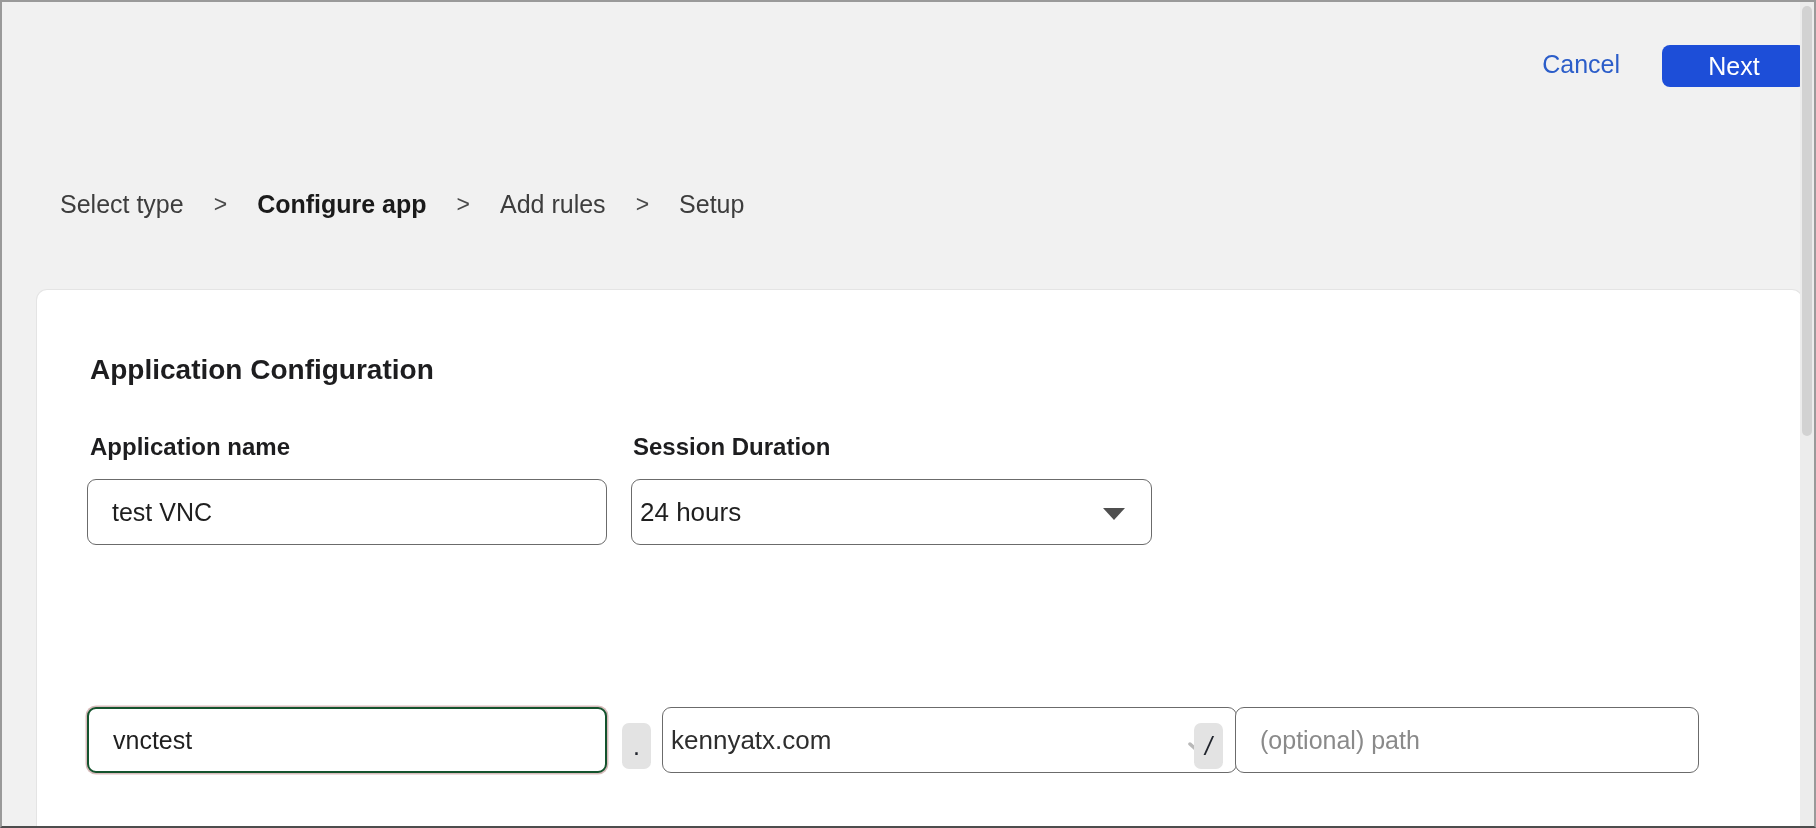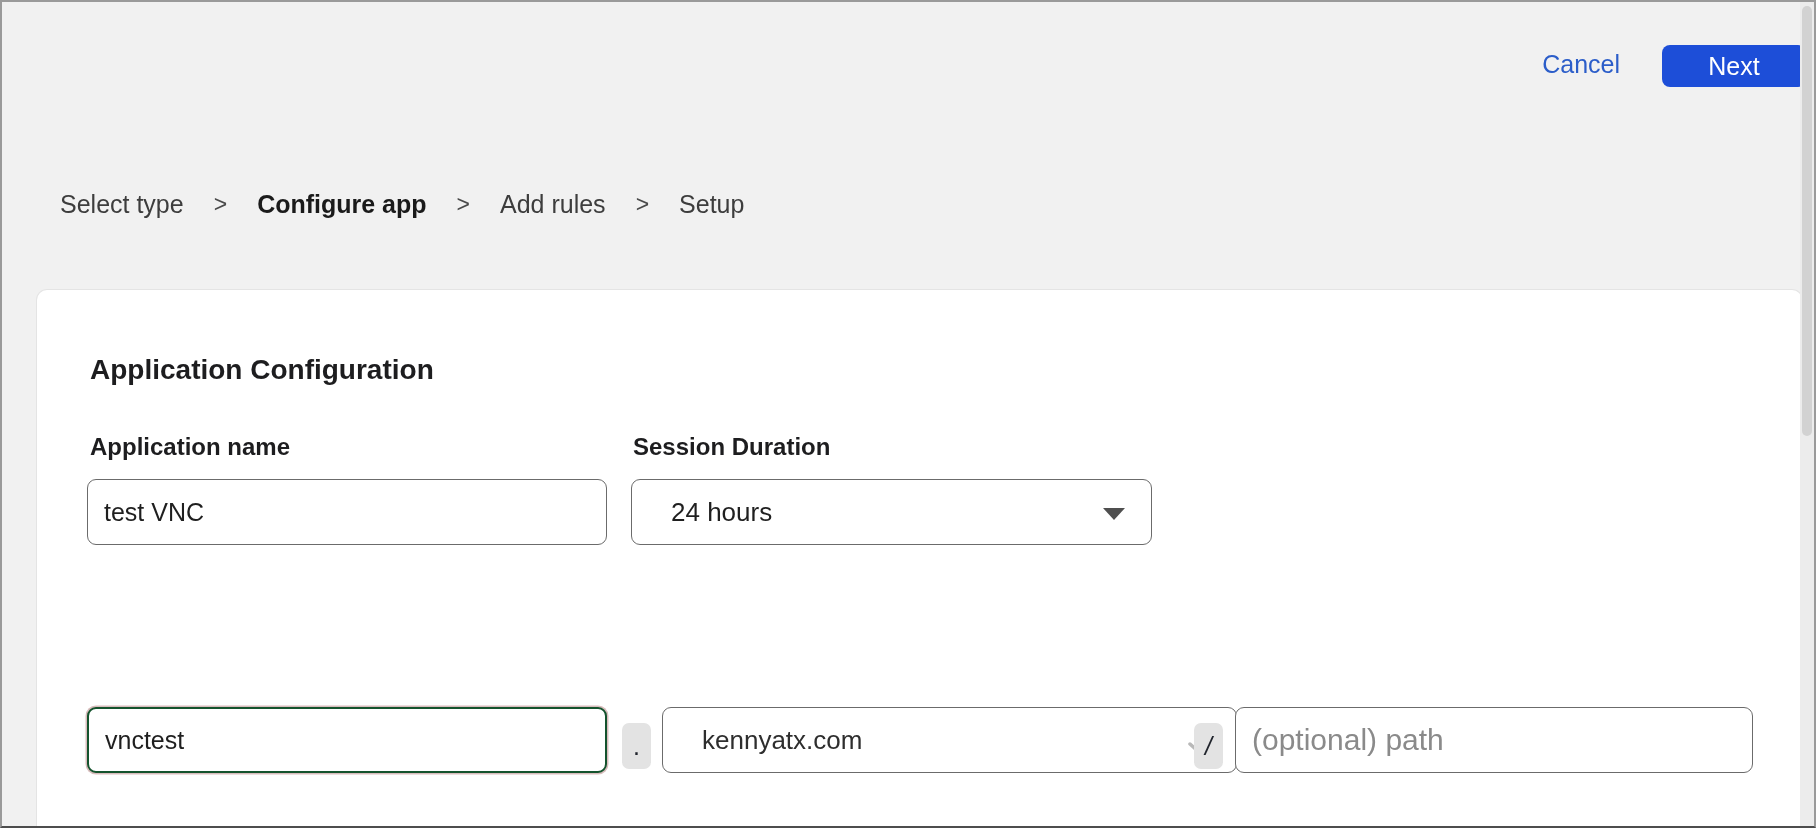--- a/index.html
+++ b/index.html
@@ -104,34 +104,34 @@
 
   .text-input {
     position: absolute;
     height: 66px;
     border: 1px solid #6b6b6b;
     border-radius: 9px;
     background: #ffffff;
     font-family: inherit;
     font-size: 25px;
     color: #1f1f1f;
-    padding: 0 16px;
+    padding: 0 24px;
     outline: none;
   }
   .input-app-name { left: 50px; top: 189px; width: 520px; }
 
   .select-box {
     position: absolute;
     height: 66px;
     border: 1px solid #6b6b6b;
     border-radius: 9px;
     background: #ffffff;
     display: flex;
     align-items: center;
-    padding: 0 39px;
+    padding: 0 8px;
     font-size: 26px;
     color: #1f1f1f;
     cursor: pointer;
   }
   .select-session { left: 594px; top: 189px; width: 521px; }
   .caret-down {
     position: absolute;
     right: 26px;
     top: 50%;
     margin-top: -4px;
@@ -164,21 +164,21 @@
   .chip-slash { left: 1157px; font-style: italic; }
 
   .select-domain { left: 625px; top: 417px; width: 575px; font-size: 26px; color: #2e2e2e; text-align: center; }
   .chevron-icon {
     position: absolute;
     right: 22px;
     top: 50%;
     margin-top: -7px;
   }
 
-  .input-path { left: 1198px; top: 417px; width: 518px; font-size: 30px; }
+  .input-path { left: 1198px; top: 417px; width: 464px; font-size: 25px; }
   .input-path::placeholder { color: #8a8a8a; opacity: 1; }
 
   
   .scrollbar-track {
     position: absolute;
     right: 0;
     top: 0;
     width: 14px;
     height: 824px;
     background: #ececec;

